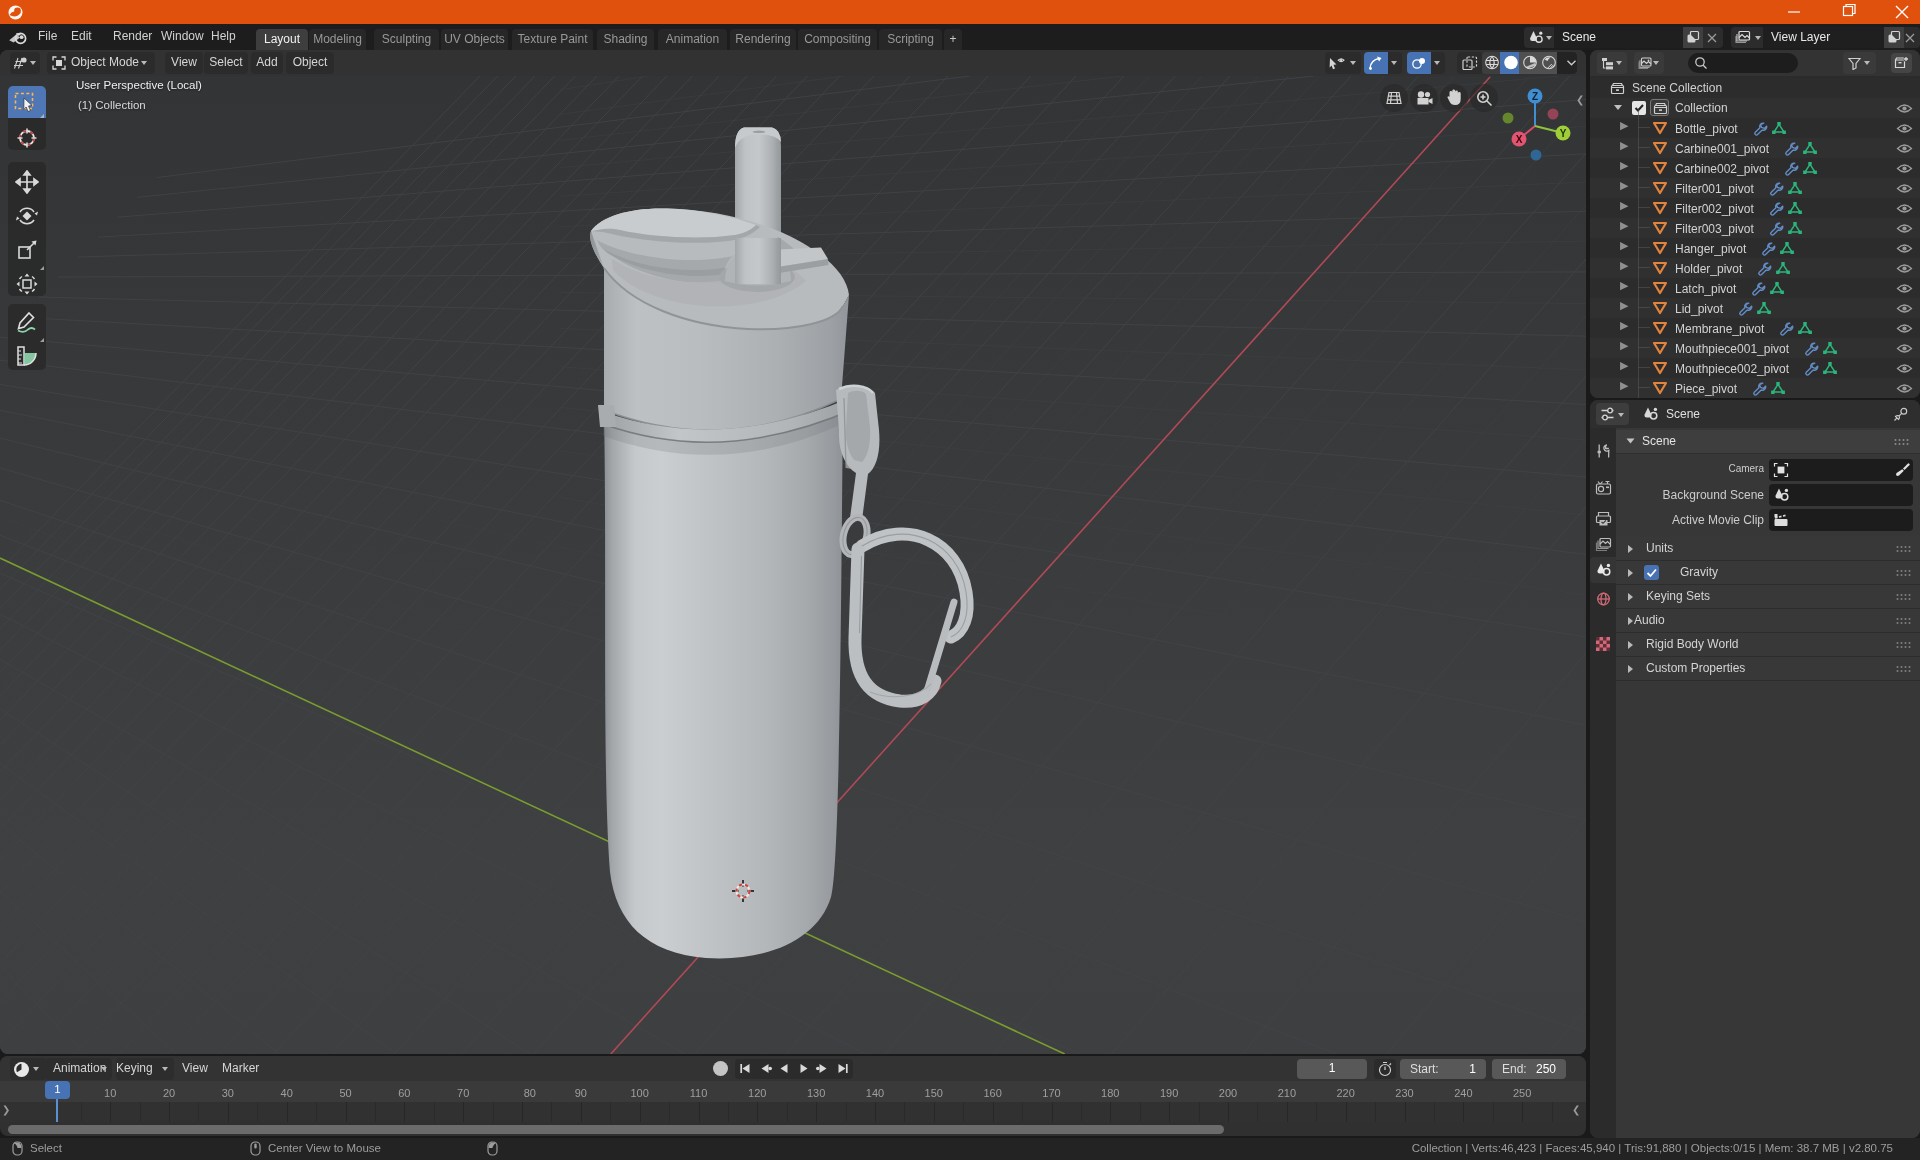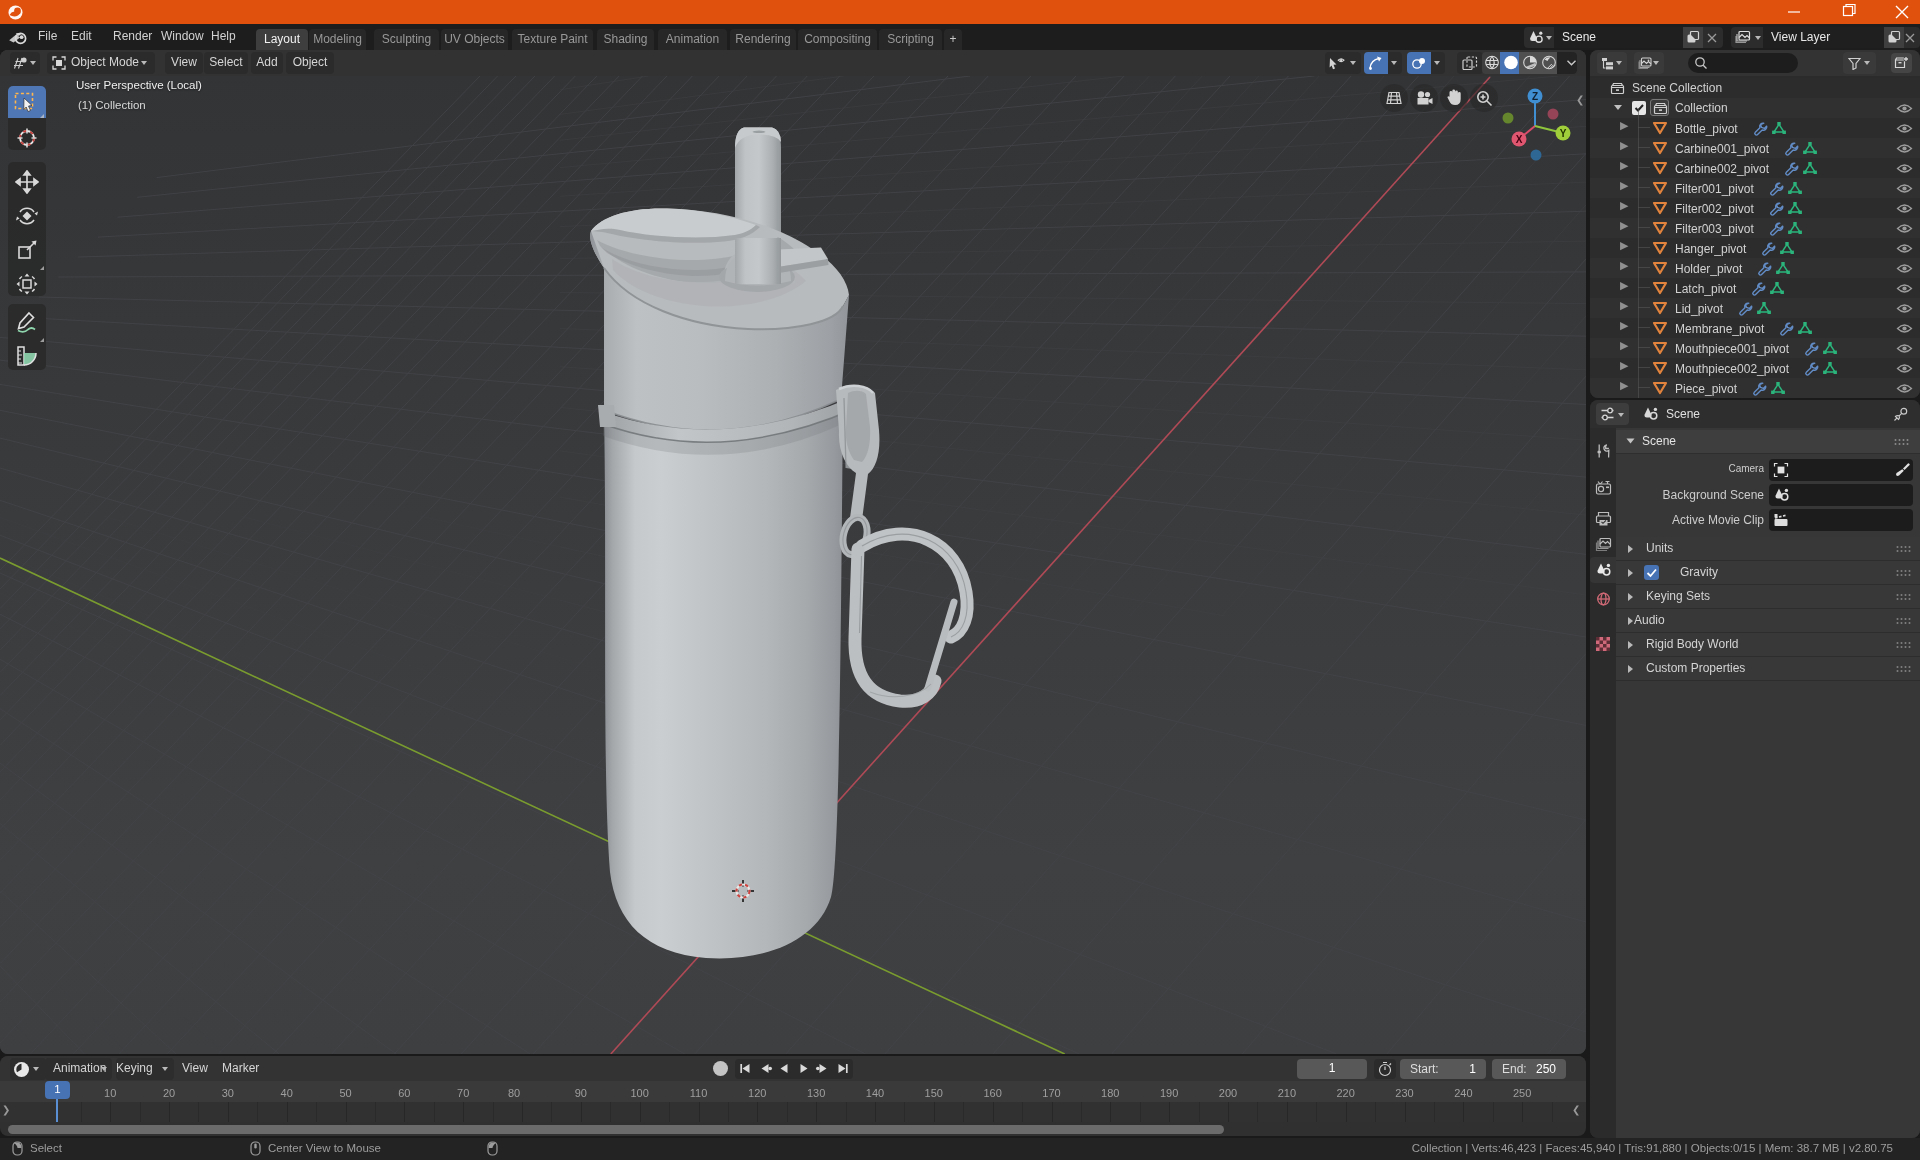--- a/index.html
+++ b/index.html
@@ -1152,21 +1152,21 @@
       <div class="abs" style="left:345.5px;top:46px;width:1px;height:20px;background:#272727;"></div>
       <span class="abs" style="left:331.5px;top:31px;width:28px;text-align:center;color:#9f9f9f;font-size:11px;">50</span>
       <div class="abs" style="left:374.9px;top:46px;width:1px;height:20px;background:#2a2a2a;"></div>
       <div class="abs" style="left:404.3px;top:46px;width:1px;height:20px;background:#272727;"></div>
       <span class="abs" style="left:390.3px;top:31px;width:28px;text-align:center;color:#9f9f9f;font-size:11px;">60</span>
       <div class="abs" style="left:433.7px;top:46px;width:1px;height:20px;background:#2a2a2a;"></div>
       <div class="abs" style="left:463.2px;top:46px;width:1px;height:20px;background:#272727;"></div>
       <span class="abs" style="left:449.2px;top:31px;width:28px;text-align:center;color:#9f9f9f;font-size:11px;">70</span>
       <div class="abs" style="left:492.6px;top:46px;width:1px;height:20px;background:#2a2a2a;"></div>
       <div class="abs" style="left:522.0px;top:46px;width:1px;height:20px;background:#272727;"></div>
-      <span class="abs" style="left:508.0px;top:31px;width:28px;text-align:left;color:#9f9f9f;font-size:11px;">80</span>
+      <span class="abs" style="left:508.0px;top:31px;width:28px;text-align:right;color:#9f9f9f;font-size:11px;">80</span>
       <div class="abs" style="left:551.4px;top:46px;width:1px;height:20px;background:#2a2a2a;"></div>
       <div class="abs" style="left:580.8px;top:46px;width:1px;height:20px;background:#272727;"></div>
       <span class="abs" style="left:566.8px;top:31px;width:28px;text-align:center;color:#9f9f9f;font-size:11px;">90</span>
       <div class="abs" style="left:610.2px;top:46px;width:1px;height:20px;background:#2a2a2a;"></div>
       <div class="abs" style="left:639.7px;top:46px;width:1px;height:20px;background:#272727;"></div>
       <span class="abs" style="left:625.7px;top:31px;width:28px;text-align:center;color:#9f9f9f;font-size:11px;">100</span>
       <div class="abs" style="left:669.1px;top:46px;width:1px;height:20px;background:#2a2a2a;"></div>
       <div class="abs" style="left:698.5px;top:46px;width:1px;height:20px;background:#272727;"></div>
       <span class="abs" style="left:684.5px;top:31px;width:28px;text-align:center;color:#9f9f9f;font-size:11px;">110</span>
       <div class="abs" style="left:727.9px;top:46px;width:1px;height:20px;background:#2a2a2a;"></div>

